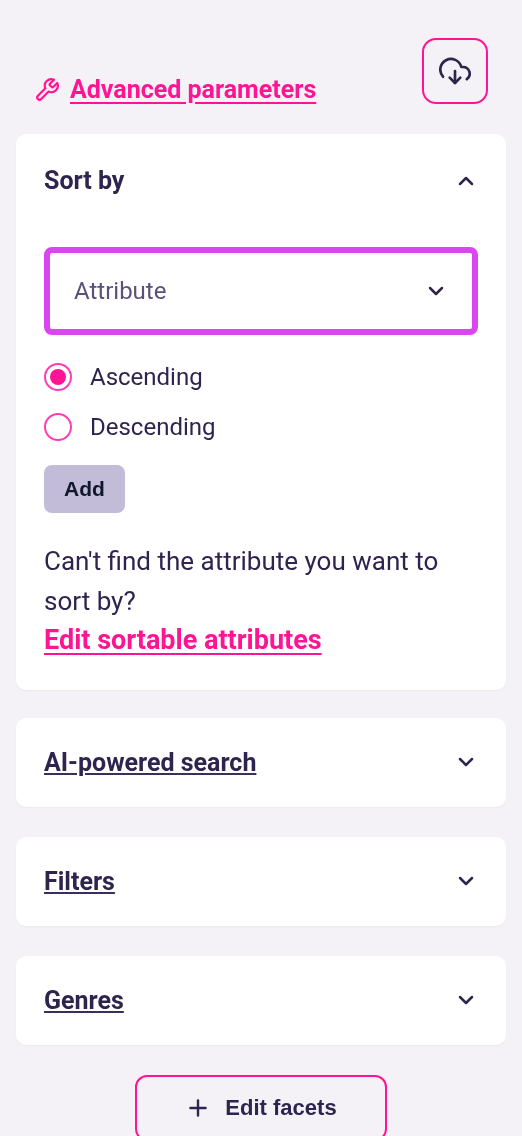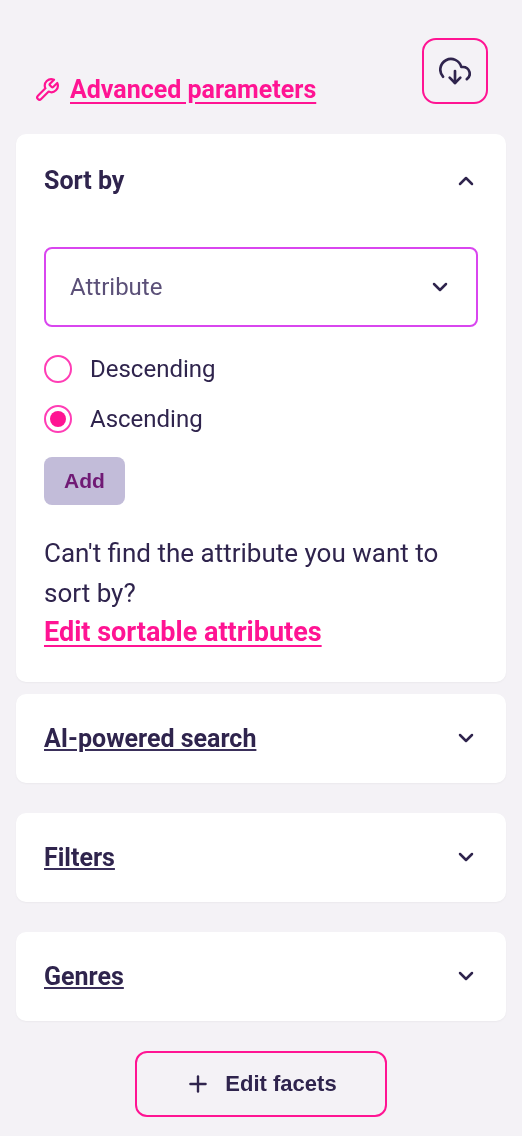--- a/index.html
+++ b/index.html
@@ -43,40 +43,40 @@
       background: transparent;
       display: flex;
       align-items: center;
       justify-content: center;
       cursor: pointer;
     }
     .card {
       background: #fff;
       border-radius: 10px;
       box-shadow: 0 1px 2px rgba(0,0,0,0.04);
-      margin-bottom: 12px;
+      margin-bottom: 28px;
       padding: 0;
     }
     .card-header {
       display: flex;
       justify-content: space-between;
       align-items: center;
       padding: 32px 28px;
       cursor: pointer;
     }
     .card-header .title {
       font-size: 25px;
       font-weight: 700;
       color: #2f244d;
     }
     .card-body {
       padding: 0 28px 34px 28px;
     }
     .select-box {
-      border: 2px solid #d946ef;
+      border: 6px solid #d946ef;
       border-radius: 8px;
       padding: 24px 24px;
       display: flex;
       justify-content: space-between;
       align-items: center;
       margin: 20px 0 28px 0;
       cursor: pointer;
     }
     .select-box .val {
       font-size: 24px;
@@ -113,21 +113,21 @@
       font-size: 24px;
       color: #2f244d;
     }
     .add-btn {
       background: #c2bcd9;
       border: none;
       border-radius: 8px;
       padding: 12px 20px;
       font-size: 21px;
       font-weight: 600;
-      color: #701a75;
+      color: #0f172a;
       cursor: pointer;
       margin-bottom: 28px;
     }
     .help-text {
       font-size: 26px;
       line-height: 1.55;
       color: #2f244d;
       margin-bottom: 2px;
     }
     .edit-link {
@@ -199,26 +199,26 @@
   <div class="card-body">
     <div class="select-box">
       <span class="val">Attribute</span>
       <svg class="chevron" width="24" height="24" viewBox="0 0 24 24" fill="none" stroke="#2f244d" stroke-width="2.5" stroke-linecap="round" stroke-linejoin="round">
         <polyline points="6 9 12 15 18 9"></polyline>
       </svg>
     </div>
 
     <div class="radio-group">
       <div class="radio-item">
+        <span class="radio-circle checked"></span>
+        <span class="radio-label">Ascending</span>
+      </div>
+      <div class="radio-item">
         <span class="radio-circle"></span>
         <span class="radio-label">Descending</span>
-      </div>
-      <div class="radio-item">
-        <span class="radio-circle checked"></span>
-        <span class="radio-label">Ascending</span>
       </div>
     </div>
 
     <button class="add-btn">Add</button>
 
     <p class="help-text">Can't find the attribute you want to sort by?</p>
     <a class="edit-link">Edit sortable attributes</a>
   </div>
 </div>
 

